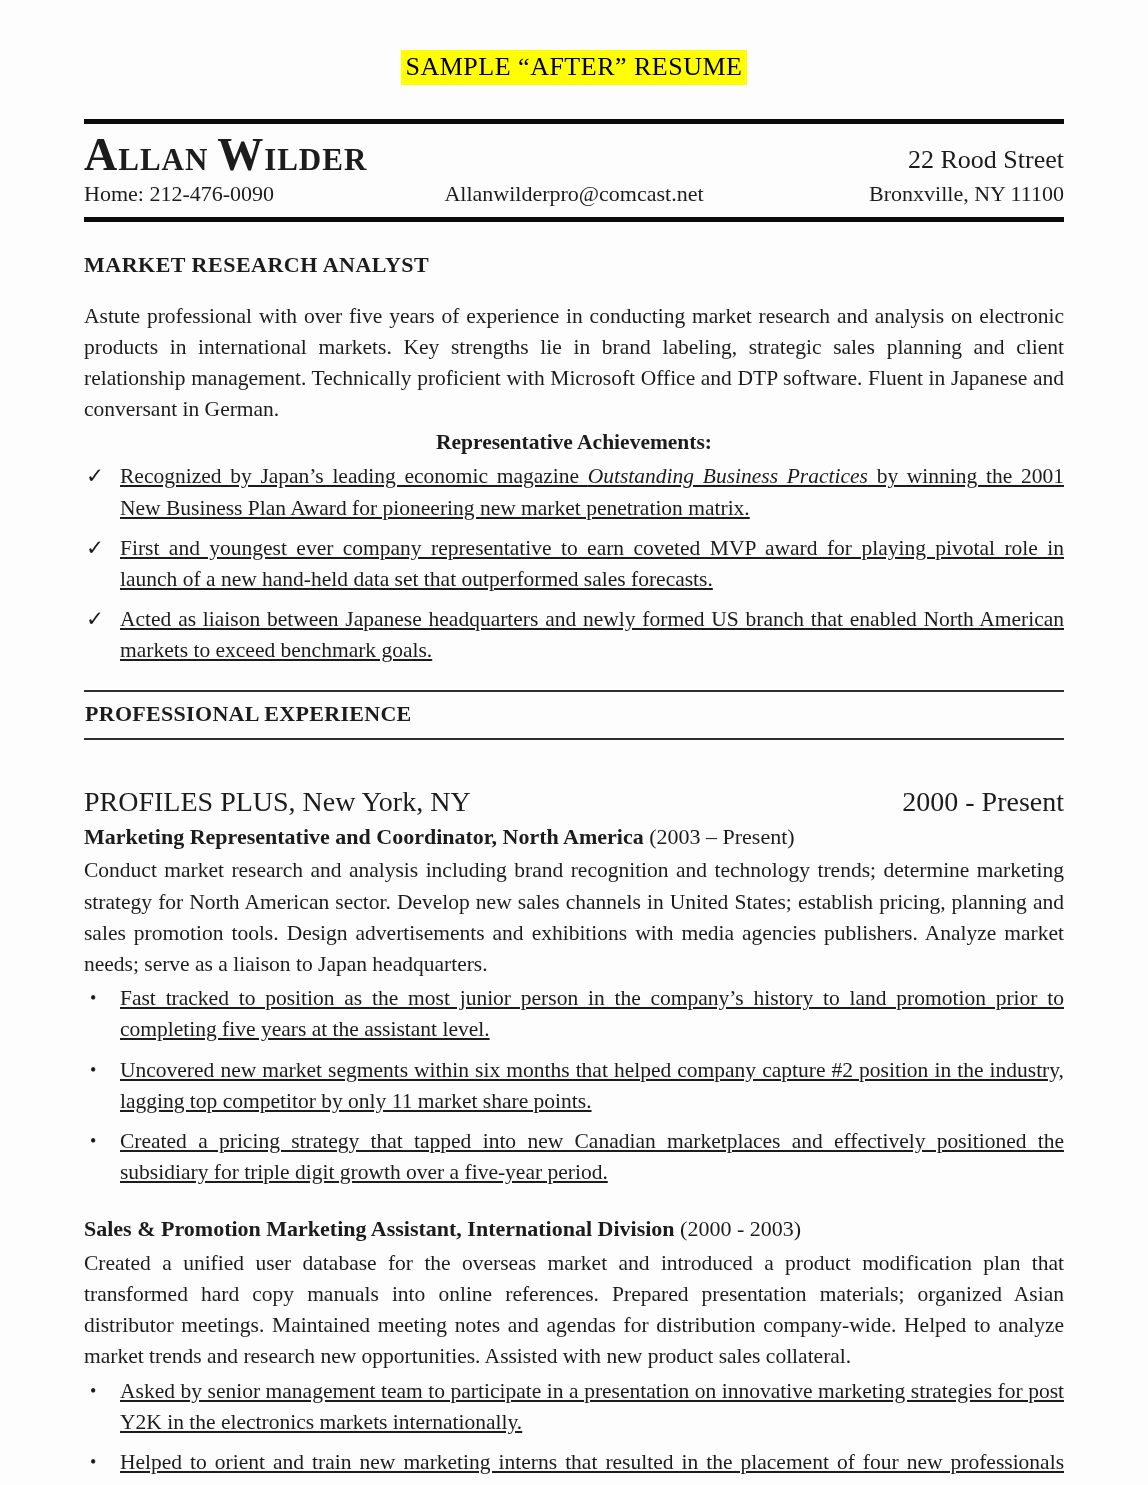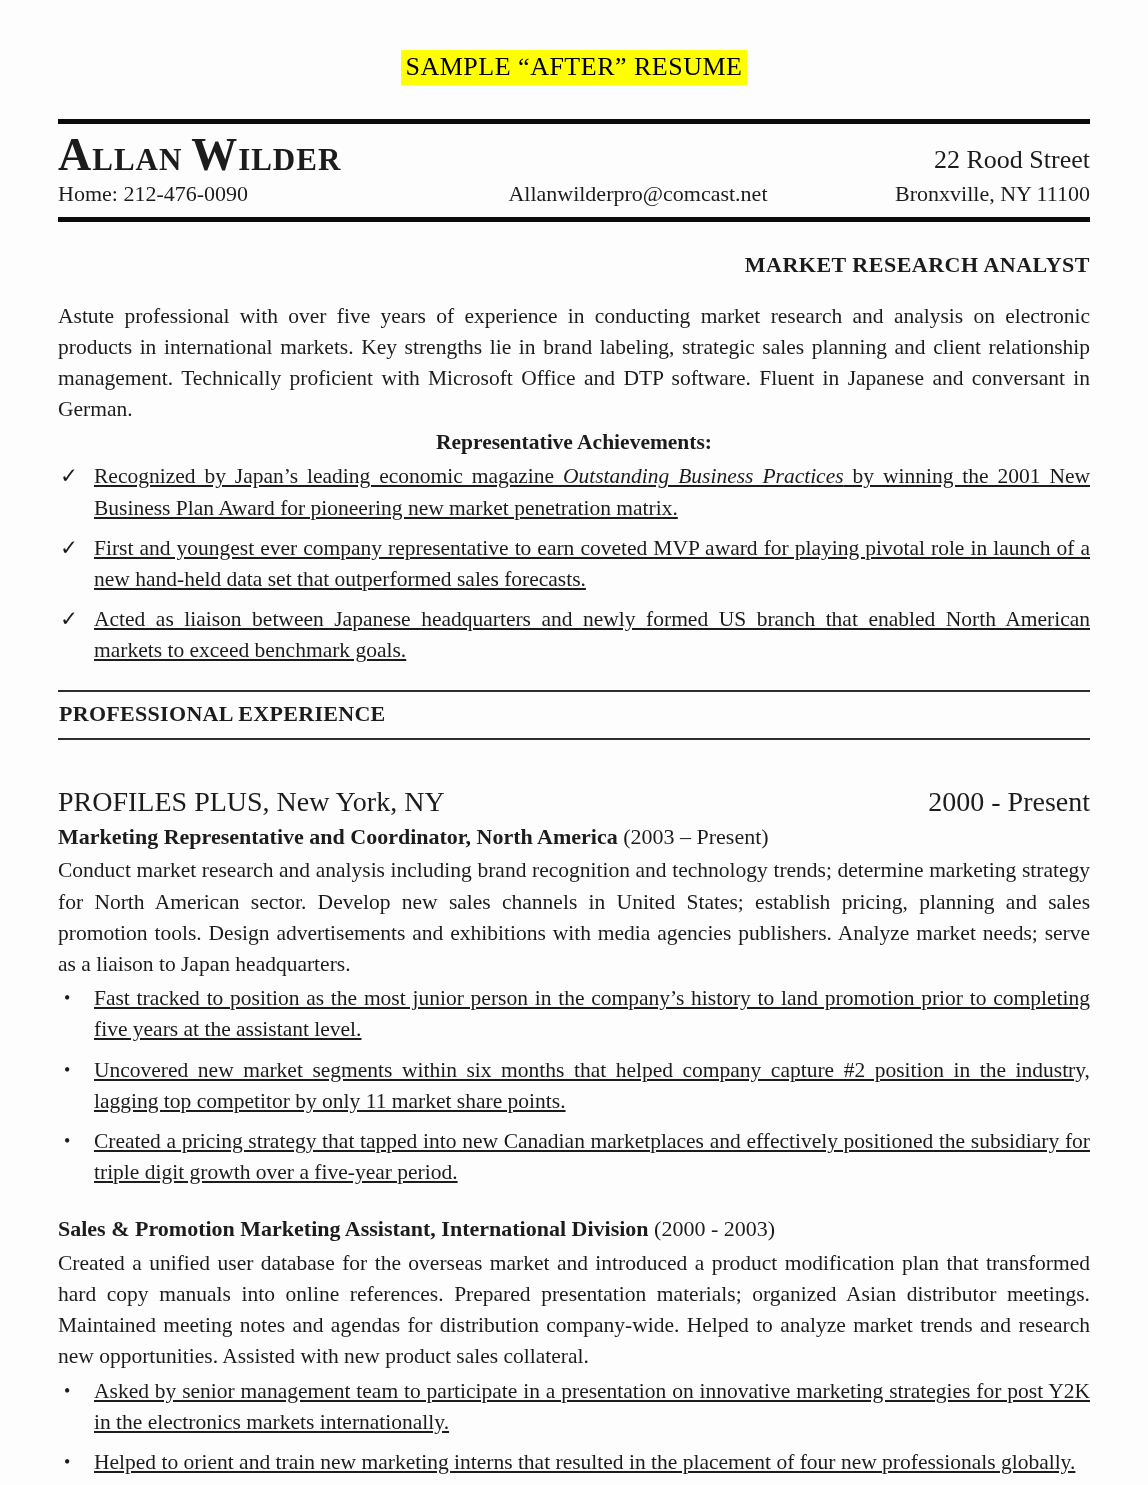--- a/index.html
+++ b/index.html
@@ -8,21 +8,21 @@
     width: 1148px;
     height: 1485px;
     font-family: "Liberation Serif", "DejaVu Serif", serif;
     color: #1c1c1c;
     background: #fdfdfd;
     overflow: hidden;
   }
   .page {
     width: 1148px;
     height: 1485px;
-    padding: 0 58px;
+    padding: 0 84px;
     position: relative;
   }
 
   
   .banner-wrap { text-align: center; padding-top: 50px; }
   .banner {
     display: inline-block;
     background: #ffff00;
     color: #000000;
     font-size: 26px;
@@ -46,30 +46,29 @@
   .name { font-weight: bold; letter-spacing: 1px; white-space: nowrap; }
   .name .lg { font-size: 46px; }
   .name .sm { font-size: 31px; }
   .addr-right { font-size: 26px; padding-bottom: 6px; }
   .header-row2 {
     display: grid;
     grid-template-columns: 1fr 1.2fr 1fr;
     font-size: 22px;
     margin-top: 0px;
   }
-  .header-row2 .c { text-align: right; }
+  .header-row2 .c { text-align: center; }
   .header-row2 .r { text-align: right; }
 
   
   .job-target-heading {
     margin-top: 30px;
     font-size: 22px;
     font-weight: bold;
     letter-spacing: 0.5px;
-    text-align: right;
   }
   .para {
     margin-top: 23px;
     font-size: 21.5px;
     line-height: 1.45;
     text-align: justify;
   }
   .ach-heading {
     text-align: center;
     font-weight: bold;

